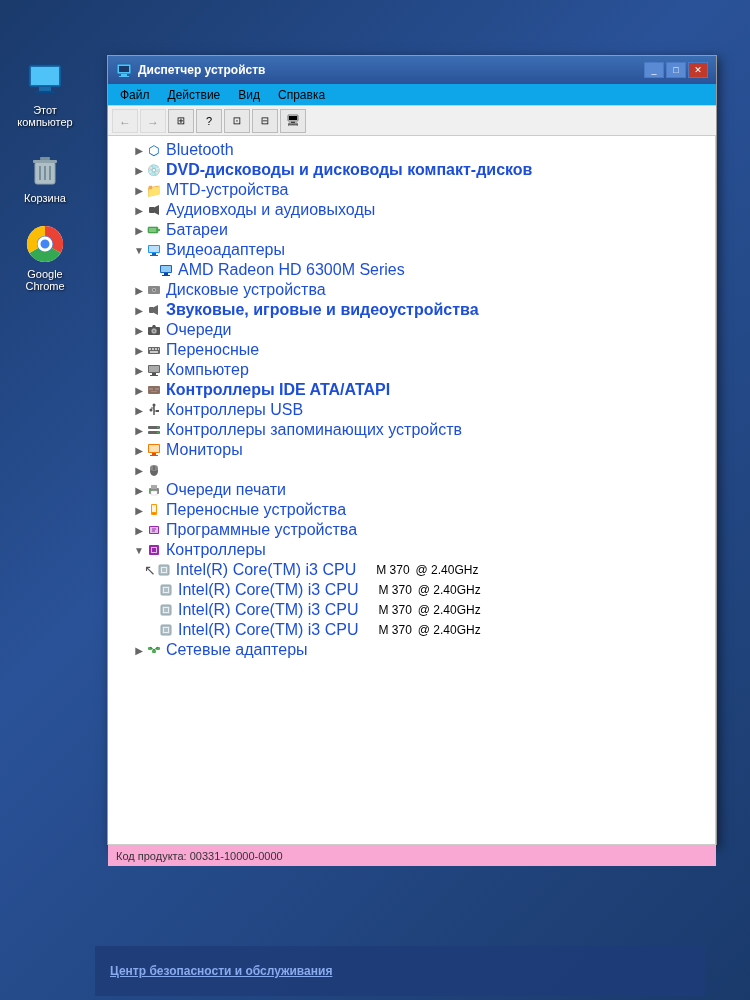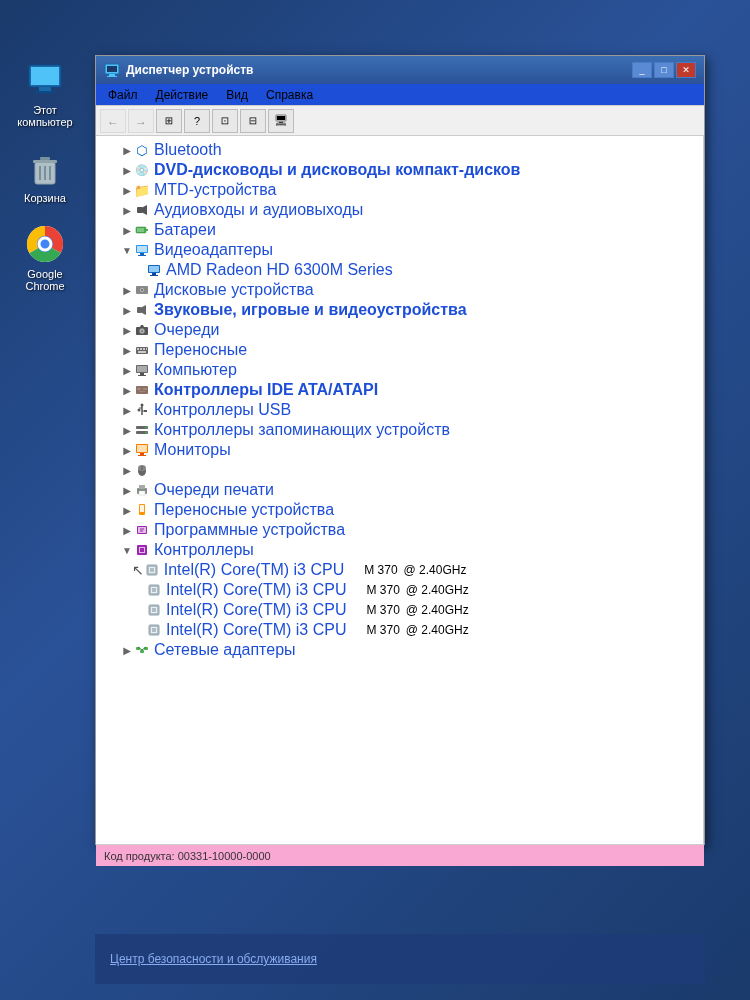--- a/index.html
+++ b/index.html
@@ -48,21 +48,21 @@
       color: white;
       font-size: 11px;
       text-align: center;
       text-shadow: 1px 1px 2px rgba(0,0,0,0.8);
     }
 
     
     .window {
       position: absolute;
       top: 55px;
-      left: 95px;
+      left: 107px;
       width: 610px;
       height: 790px;
       background: #f0f0f0;
       border: 1px solid #999;
       box-shadow: 3px 3px 10px rgba(0,0,0,0.5);
     }
 
     .window-titlebar {
       background: linear-gradient(to bottom, #3c6eb4, #2a5298);
       height: 28px;
@@ -98,21 +98,21 @@
       align-items: center;
       justify-content: center;
       font-size: 9px;
       color: white;
       cursor: pointer;
     }
     .win-btn.close { background: #c0392b; }
 
     
     .menubar {
-      background: #1d4ed8;
+      background: #0ea5e9;
       height: 22px;
       display: flex;
       align-items: center;
       padding: 0 4px;
       border-bottom: 1px solid #ccc;
       gap: 2px;
     }
 
     .menu-item {
       padding: 2px 8px;
@@ -211,28 +211,29 @@
       display: flex;
       align-items: center;
       padding: 0 8px;
       font-size: 11px;
       color: #333;
     }
 
     
     .bottom-info {
       position: absolute;
-      bottom: 16px;
+      bottom: 4px;
       left: 95px;
       width: 610px;
       height: 50px;
       background: rgba(30, 60, 120, 0.9);
       display: flex;
       align-items: center;
       padding: 0 15px;
+      font-weight: bold;
     }
 
     .bottom-info-text {
       color: #88aaee;
       font-size: 12px;
       text-decoration: underline;
       cursor: pointer;
     }
 
     

